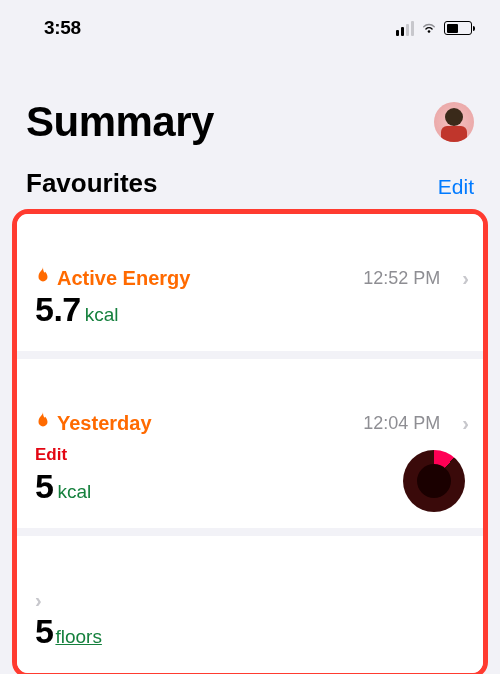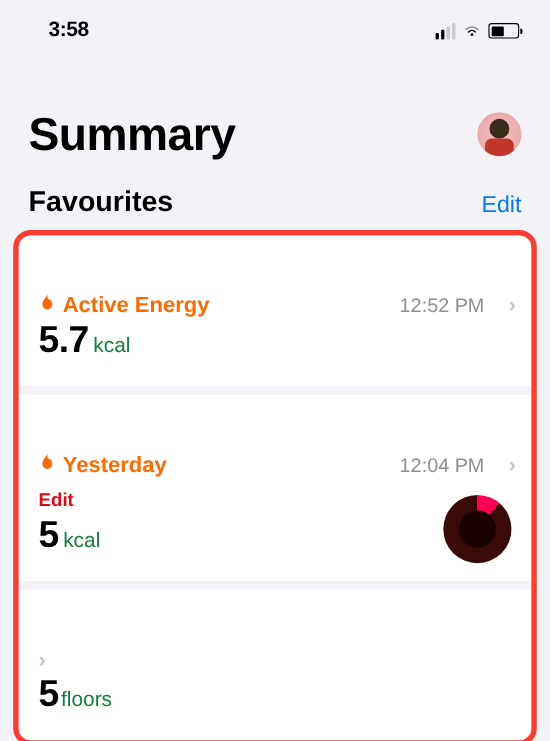--- a/index.html
+++ b/index.html
@@ -139,21 +139,21 @@
   .val-num {
     font-size:34px;
     font-weight:800;
     letter-spacing:-0.5px;
   }
   .val-unit {
     font-size:19px;
     color:#15803d;
     font-weight:500;
   }
-  .val-unit-tight { margin-left:-2px; }
+  .val-unit-tight { margin-left:-2px;text-decoration:underline; }
 
   .ring {
     position:absolute;
     right:18px;
     bottom:16px;
     width:62px; height:62px;
     border-radius:50%;
     background:
       conic-gradient(#ff0055 0deg 40deg, #3a0a0a 40deg 360deg);
     display:flex; align-items:center; justify-content:center;

